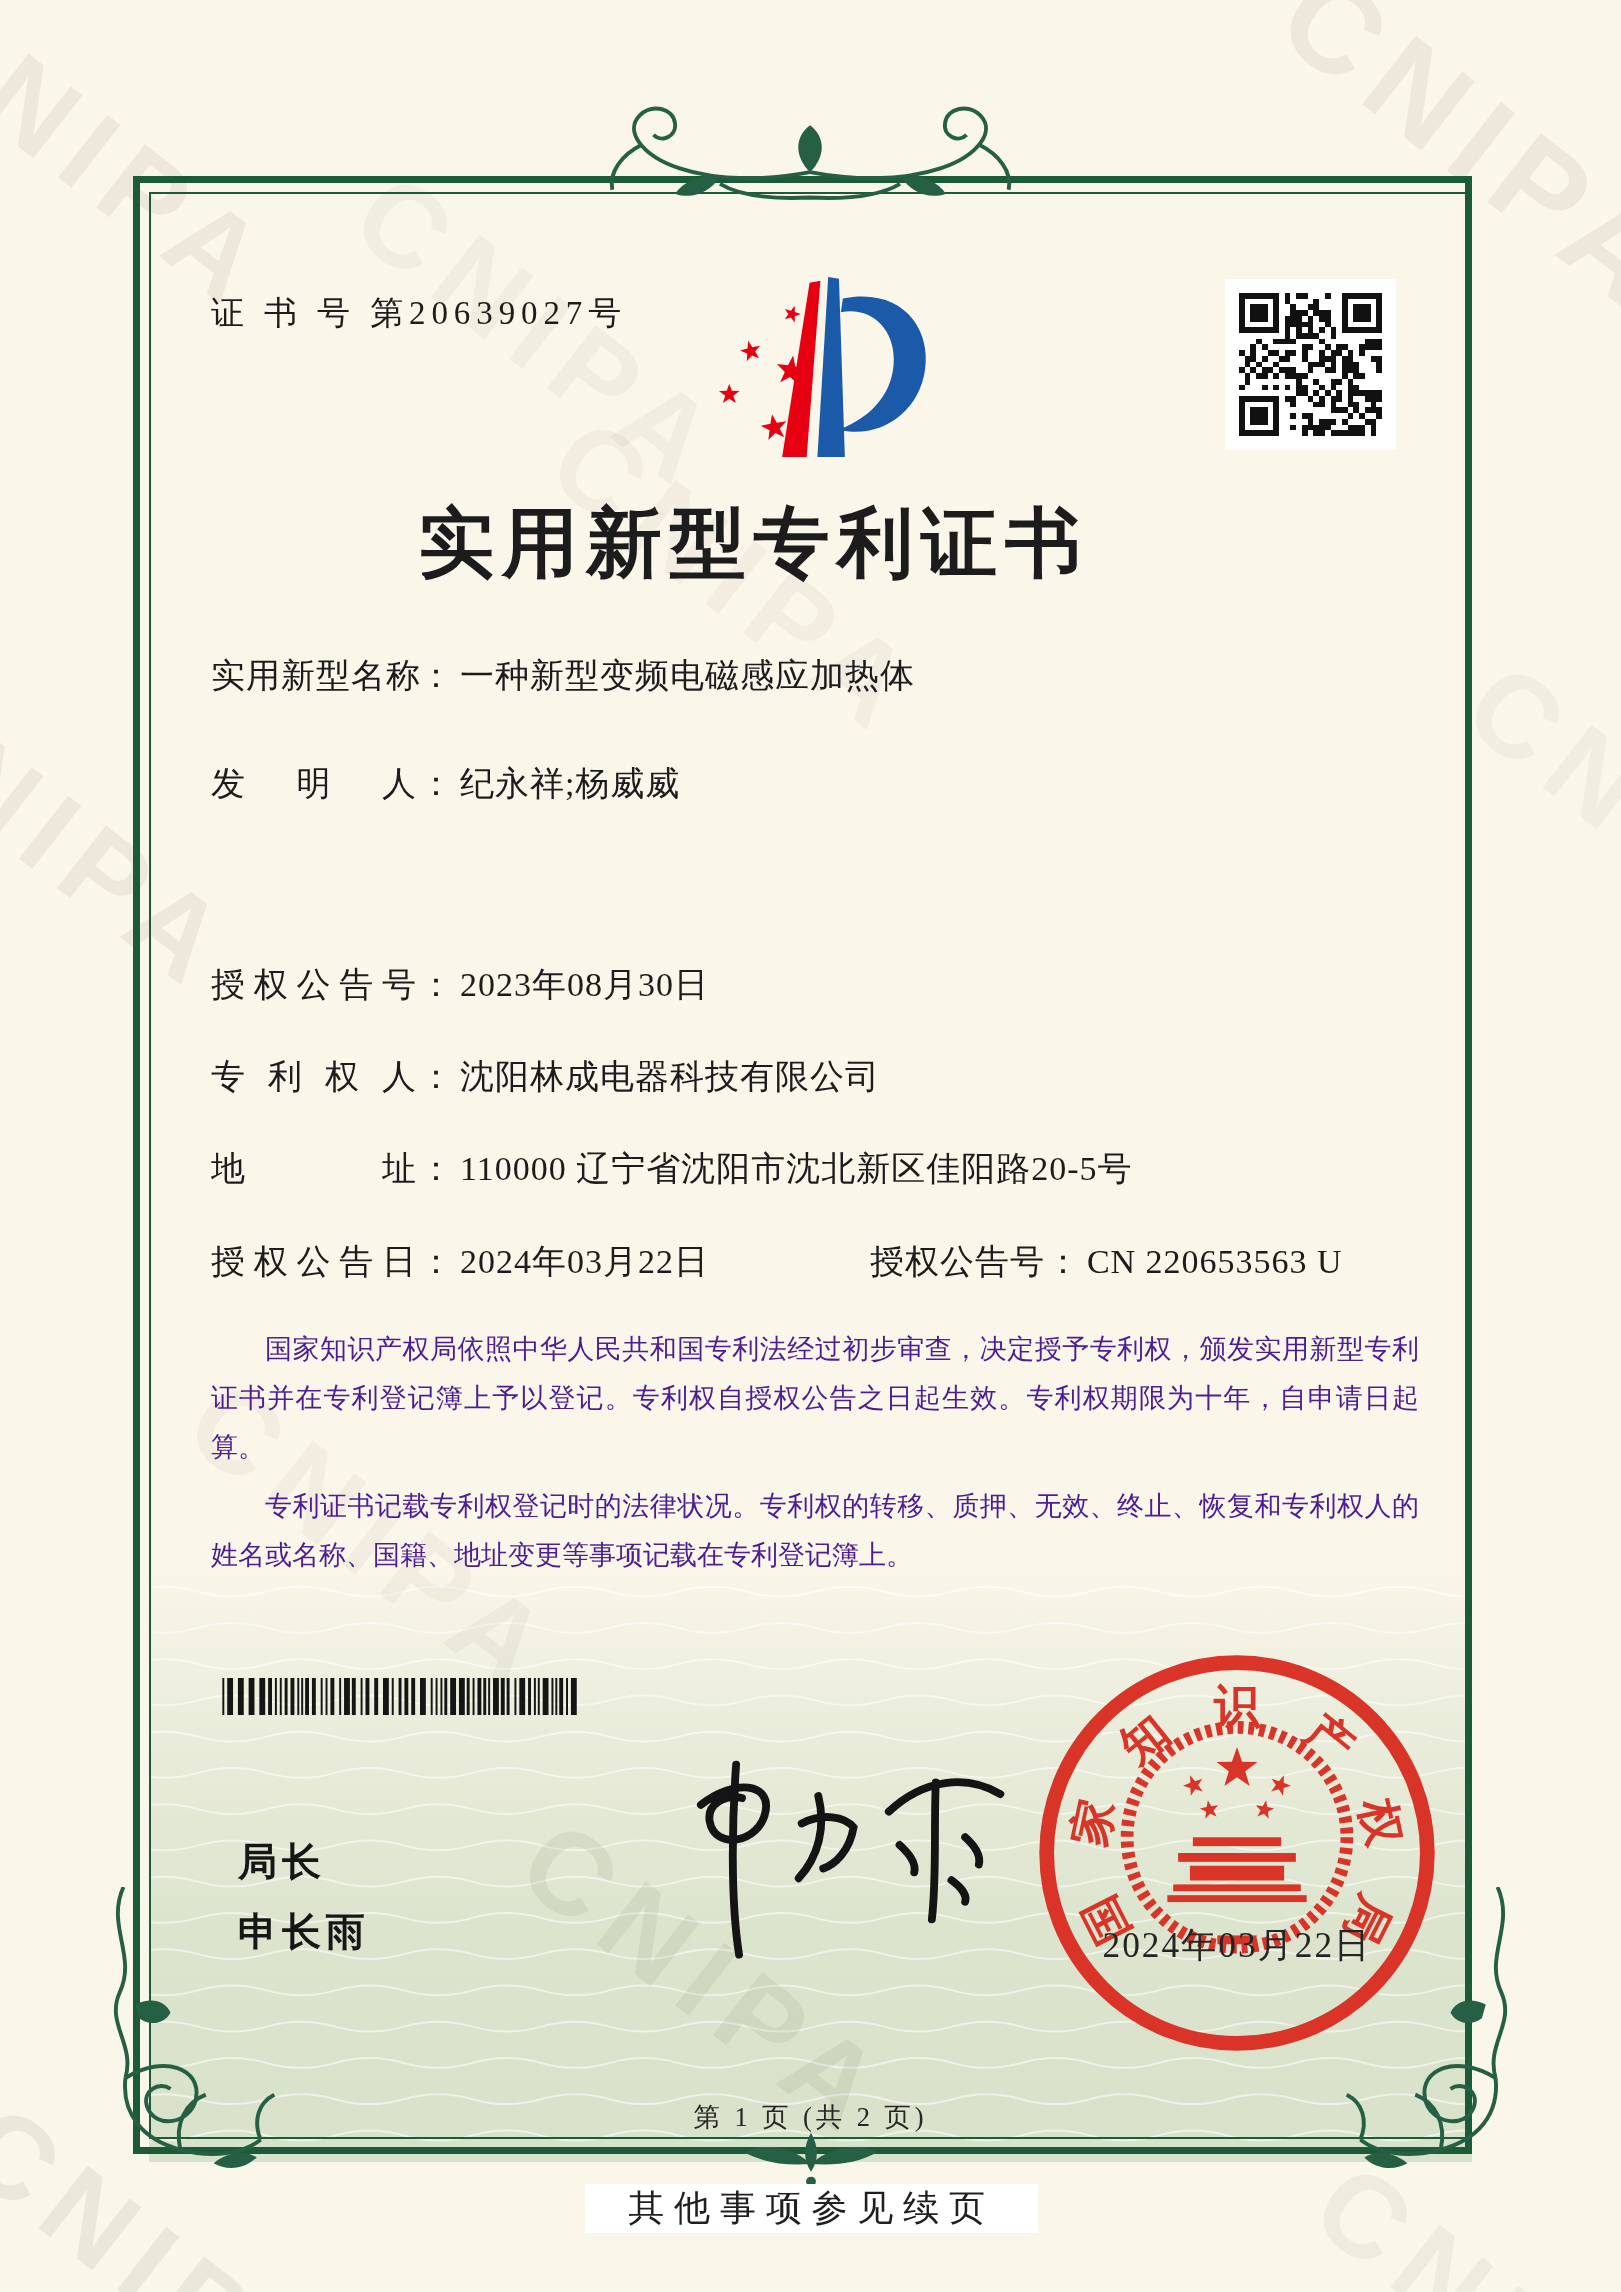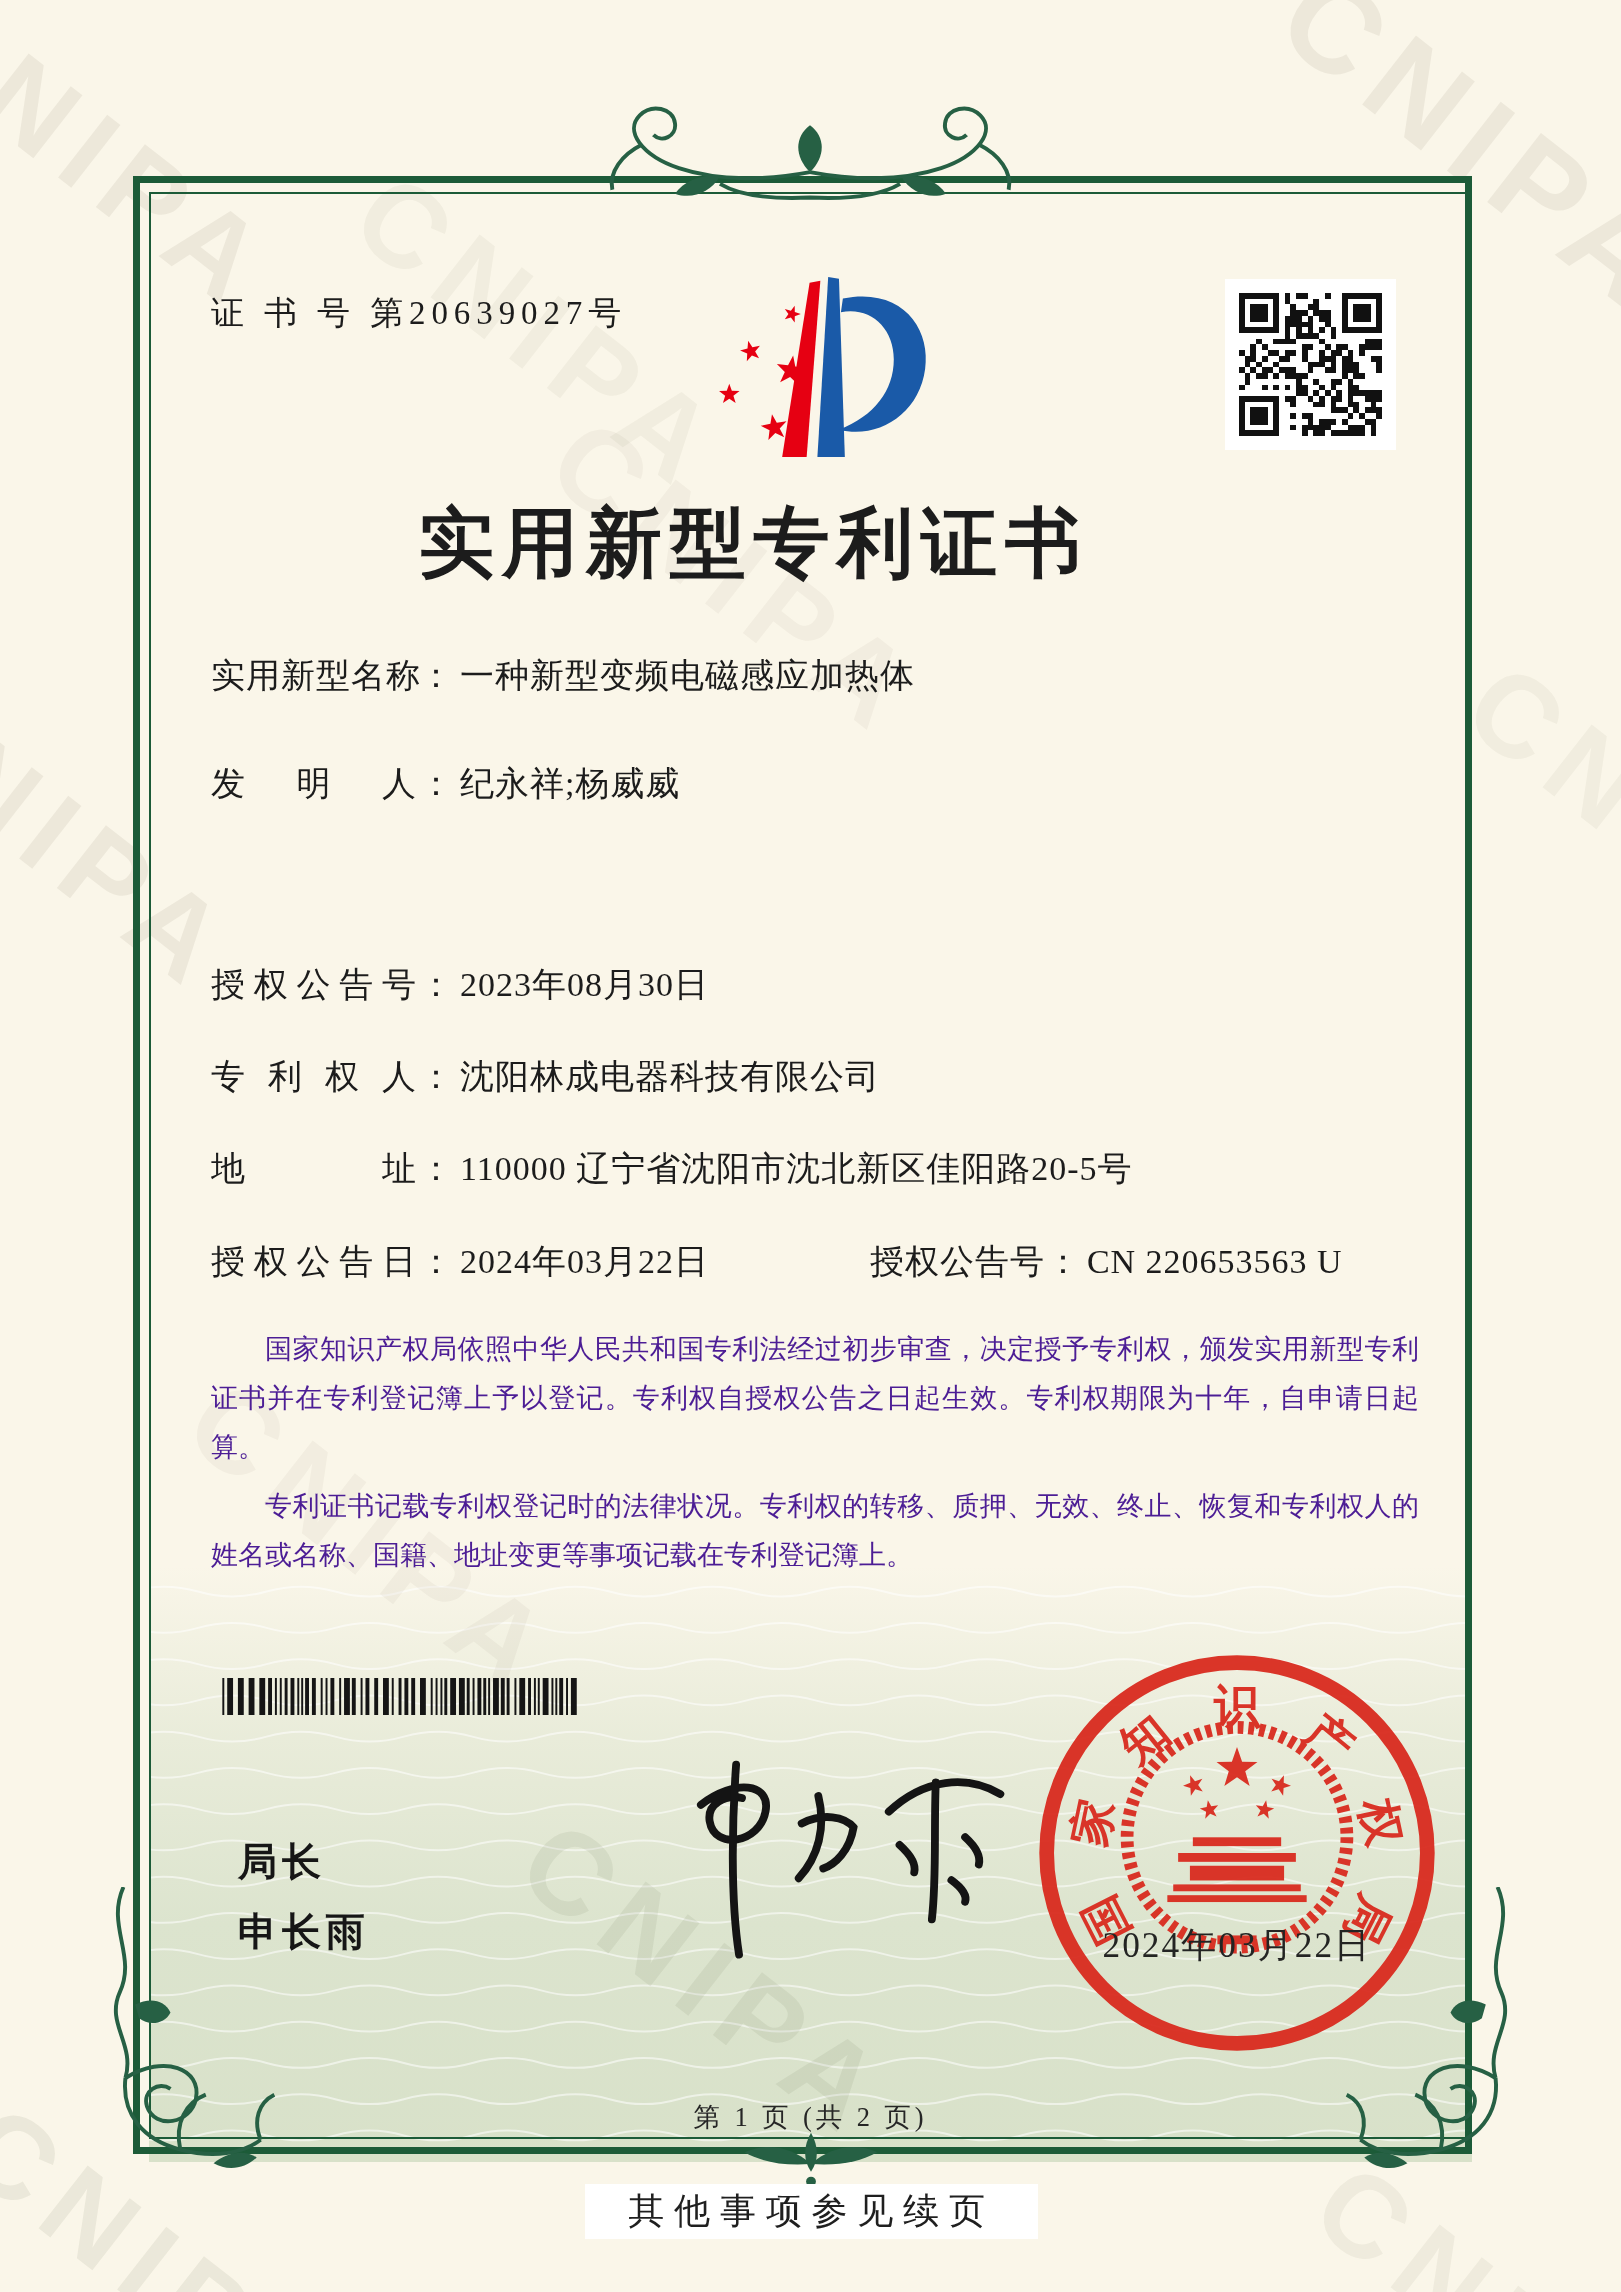--- a/index.html
+++ b/index.html
@@ -52,21 +52,21 @@
   .signer-title{position:absolute; z-index:6; left:238px; top:1835px;
     font:600 39px "Liberation Sans","DejaVu Sans",sans-serif; letter-spacing:4.9px; color:#161616;}
   .signer-name{position:absolute; z-index:6; left:238px; top:1905px;
     font:600 39px "Liberation Sans","DejaVu Sans",sans-serif; letter-spacing:4.9px; color:#161616;}
   .signature{position:absolute; z-index:6; left:642px; top:1751px;}
   .seal{position:absolute; z-index:7; left:1029px; top:1645px; opacity:.95;}
   #seal-ring text{font-family:"Liberation Serif",serif; font-weight:bold; font-size:47px;
     fill:#d92b1f; text-anchor:middle;}
   .page-num{position:absolute; z-index:6; left:0; top:2099px; width:1621px; text-align:center;
     font-size:26.5px; letter-spacing:3.9px; color:#262626;}
-  .cont-box{position:absolute; z-index:6; left:585px; top:2184px; width:453px; height:55px;
+  .cont-box{position:absolute; z-index:6; left:585px; top:2184px; width:453px; height:49px;
     background:#fff; display:flex; align-items:center; justify-content:center;}
   .cont-box span{font-size:36px; letter-spacing:9.8px; color:#1f1f1f;}
 </style>
 </head>
 <body>
 
 <div class="page">
 
   <div class="wm" style="left:-39px;top:-34px">CNIPA</div>
   <div class="wm" style="left:1343px;top:-59px; font-size:127px">CNIPA</div>

